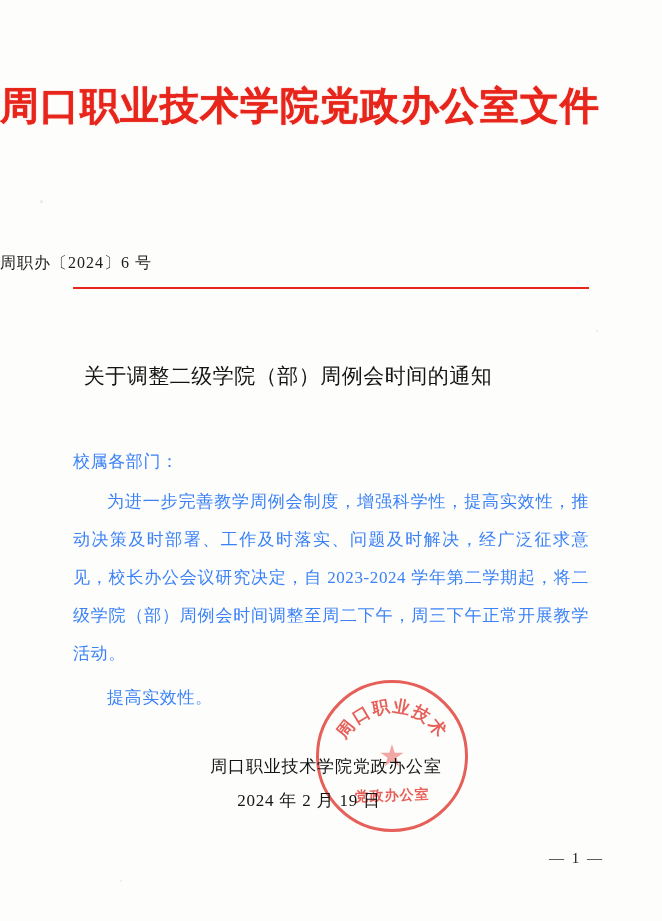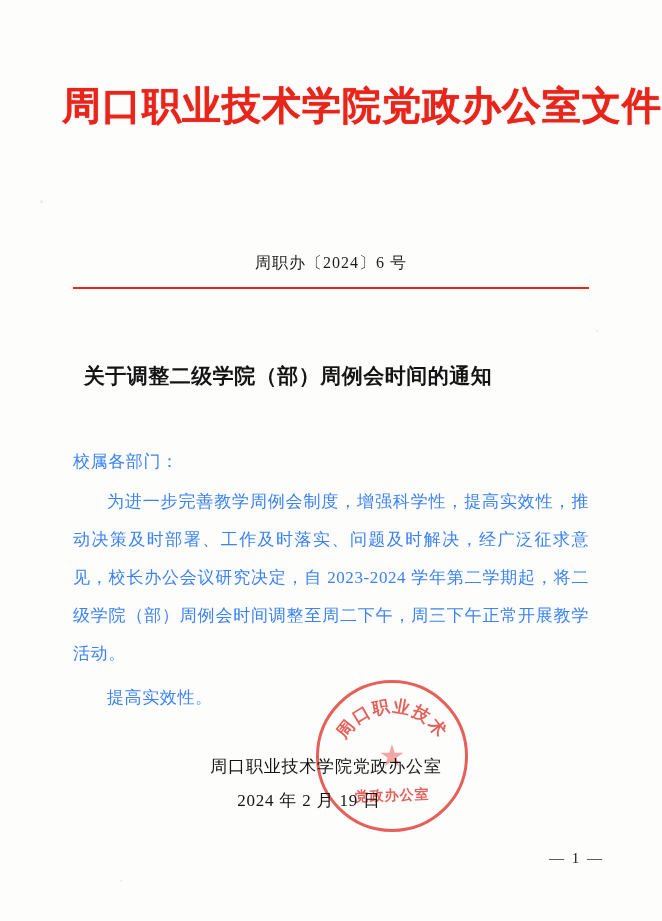--- a/index.html
+++ b/index.html
@@ -23,38 +23,38 @@
     background: #fdfdfc;
     box-sizing: border-box;
   }
 
   
   .masthead {
     position: absolute;
     top: 82px;
     left: 0;
     width: 662px;
-    text-align: right;
+    text-align: left;
     color: #e8251b;
     font-family: "DejaVu Serif", "Liberation Serif", serif;
     font-weight: bold;
     font-size: 39px;
     letter-spacing: 1px;
     line-height: 1.2;
     white-space: nowrap;
     text-shadow: 0 0 1px #e8251b;
   }
 
   
   .doc-number {
     position: absolute;
     top: 253px;
     left: 0;
     width: 662px;
-    text-align: center;
+    text-align: left;
     font-size: 16px;
     letter-spacing: 1px;
     color: #1d1d1d;
   }
 
   
   .red-rule {
     position: absolute;
     top: 287px;
     left: 73px;
@@ -64,21 +64,21 @@
   }
 
   
   .doc-title {
     position: absolute;
     top: 362px;
     left: 0;
     width: 576px;
     text-align: center;
     font-size: 21px;
-    font-weight: bold;
+    font-weight: normal;
     letter-spacing: 0.5px;
     color: #141414;
   }
 
   
   .body-block {
     position: absolute;
     top: 443px;
     left: 73px;
     width: 516px;

